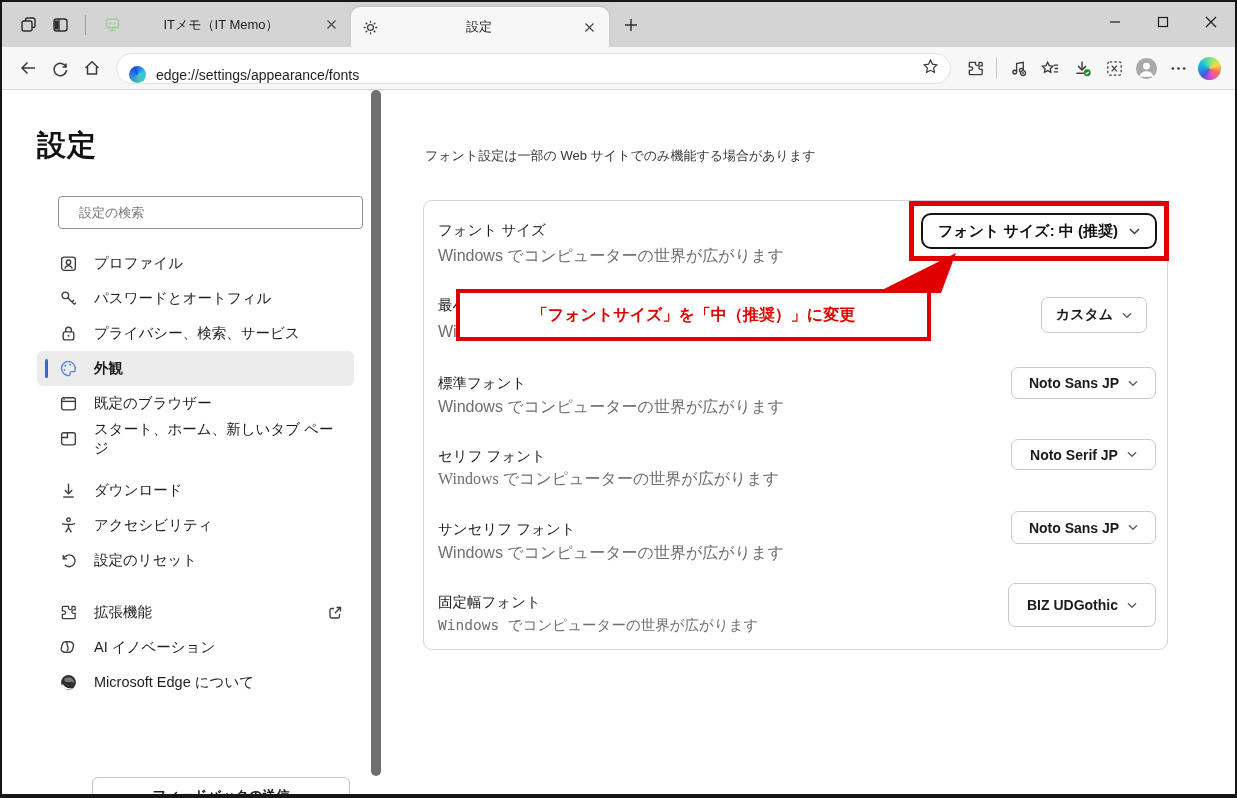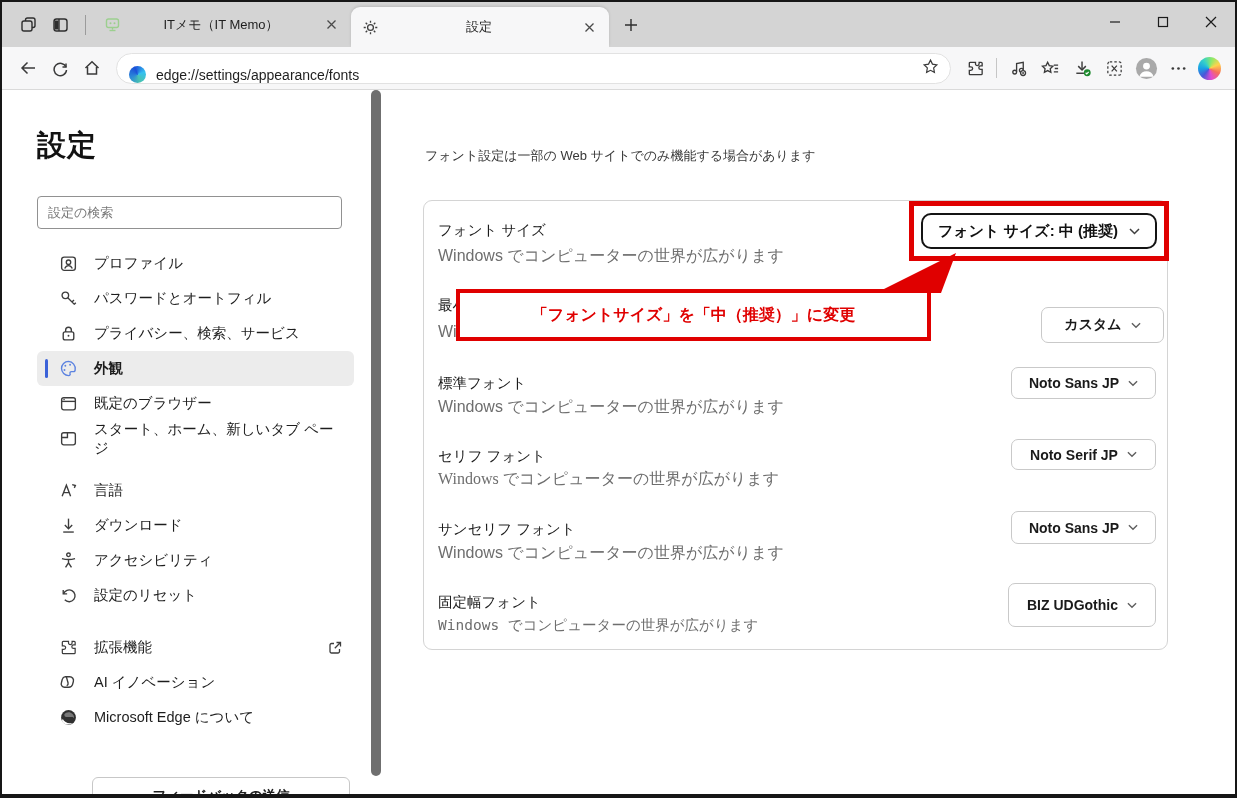--- a/index.html
+++ b/index.html
@@ -30,21 +30,21 @@
   .edge-logo{width:17px;height:17px;border-radius:50%;flex:none;
     background:conic-gradient(from 160deg,#49c3b1,#2b88d8,#1b4fd8,#35c1f1,#49c3b1);}
   .url-text{flex:1;font-size:14px;color:#1f1f1f;margin-left:10px;white-space:nowrap;overflow:hidden;}
   .tb-divider{width:1px;height:20px;background:#c6c6c6;margin:0 5px;flex:none;}
   .copilot{width:23px;height:23px;border-radius:50%;flex:none;margin:0 4px;
     background:conic-gradient(from 220deg,#4a57d8,#19a1e6,#35d0ca,#8ce96a,#ffd34d,#f76e5c,#e14bd2,#4a57d8);}
   
   .content{flex:1;display:flex;position:relative;background:#fff;min-height:0;}
   .sidebar{width:368px;flex:none;position:relative;}
   .sb-title{font-size:29px;font-weight:700;color:#121212;margin:36px 0 0 35px;letter-spacing:1px;}
-  .sb-search{display:block;margin:30px 0 0 35px;width:305px;height:33px;border:1px solid #919191;border-radius:4px;padding:0 10px;font-size:13px;color:#333;font-family:inherit;background:#fff;}
+  .sb-search{display:block;margin:30px 0 0 56px;width:305px;height:33px;border:1px solid #919191;border-radius:4px;padding:0 20px;font-size:13px;color:#333;font-family:inherit;background:#fff;}
   .sb-search::placeholder{color:#757575;}
   .nav{margin-top:17px;}
   .nav-item{position:relative;display:flex;align-items:center;height:35px;margin:0 16px 0 35px;padding:0 10px 0 22px;border-radius:6px;font-size:14.5px;color:#1d1d1d;gap:16px;}
   .nav-item.selected{background:#ececec;font-weight:700;}
   .nav-item.selected::before{content:"";position:absolute;left:8px;top:8px;bottom:8px;width:3px;border-radius:2px;background:#3b62d8;}
   .nicon{width:19px;height:19px;color:#3d3d3d;flex:none;display:flex;align-items:center;justify-content:center;}
   .nav-item.selected .nicon{color:#5b82e0;}
   .nav-gap{height:17px;}
   .ext-link{margin-left:auto;color:#3d3d3d;width:18px;height:18px;}
   .feedback-btn{position:absolute;left:90px;top:687px;width:258px;height:36px;border:1px solid #c7c7c7;border-radius:6px;background:#fff;font-size:13.5px;font-weight:700;color:#1d1d1d;display:flex;align-items:flex-start;justify-content:center;padding-top:9px;overflow:hidden;}
@@ -300,29 +300,20 @@
               </svg>
             </span>
           <span>スタート、ホーム、新しいタブ ページ</span>
         </div>
 
         <div class="nav-gap"></div>
 
         <div class="nav-item">
           <span class="nicon">
               <svg width="19" height="19" viewBox="0 0 18 18" fill="none" stroke="currentColor" stroke-width="1.3">
-                <path d="M3 14.5 7 4l4 10.5M4.5 11h5"></path>
-                <path d="M12.5 3.5l3 .8-1 2.2"></path>
-              </svg>
-            </span>
-          <span>言語</span>
-        </div>
-        <div class="nav-item">
-          <span class="nicon">
-              <svg width="19" height="19" viewBox="0 0 18 18" fill="none" stroke="currentColor" stroke-width="1.3">
                 <path d="M9 2.5v9"></path>
                 <path d="M5.5 8.5 9 12l3.5-3.5"></path>
                 <path d="M4 15.2h10"></path>
               </svg>
             </span>
           <span>ダウンロード</span>
         </div>
         <div class="nav-item">
           <span class="nicon">
               <svg width="19" height="19" viewBox="0 0 18 18" fill="none" stroke="currentColor" stroke-width="1.3">
@@ -403,21 +394,21 @@
             <span class="chev">
                 <svg width="11" height="7" viewBox="0 0 11 7" fill="none" stroke="currentColor" stroke-width="1.5">
                   <path d="M1 1l4.5 4.5L10 1"></path>
                 </svg>
               </span>
           </div>
         </div>
 
         <div class="r-label" style="top:95px">最小フォント サイズ</div>
         <div class="r-sample" style="top:121px">Windows でコンピューターの世界が広がります</div>
-        <div class="dd" style="left:617px;top:106px;width:123px;height:36px">
+        <div class="dd" style="left:617px;top:96px;width:106px;height:36px">
           <span>カスタム</span>
           <span class="chev">
               <svg width="10" height="7" viewBox="0 0 11 7" fill="none" stroke="currentColor" stroke-width="1.5">
                 <path d="M1 1l4.5 4.5L10 1"></path>
               </svg>
             </span>
         </div>
 
         <svg class="arrow-svg" viewBox="0 0 90 42">
             <polygon points="84,0 4,40 69,40" fill="#e00000"></polygon>

